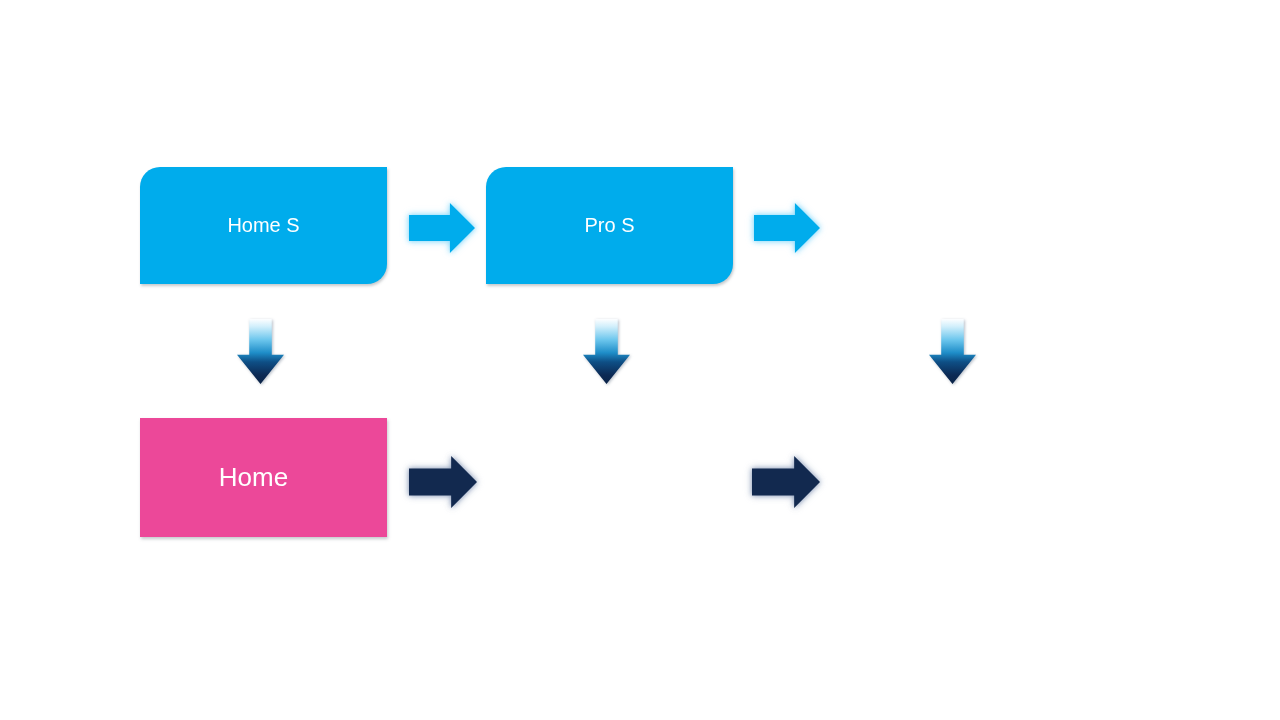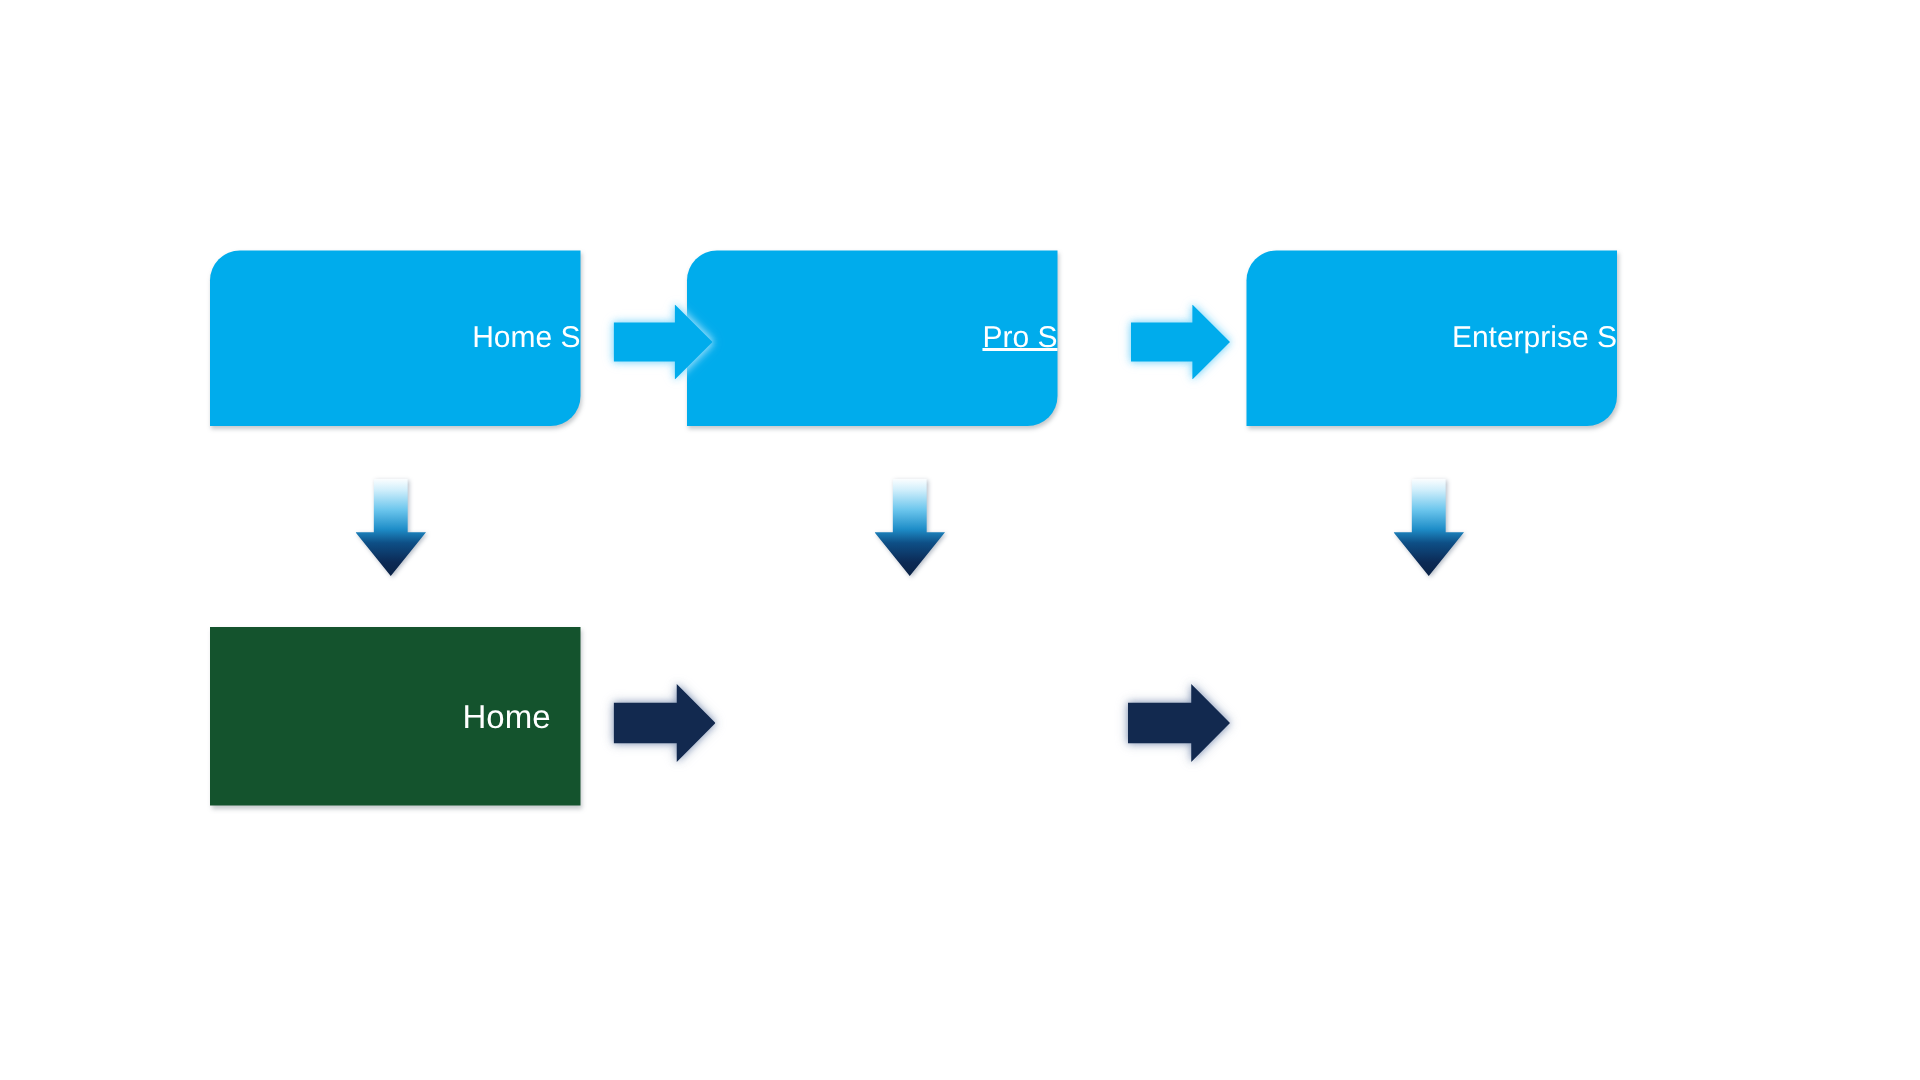--- a/index.html
+++ b/index.html
@@ -8,40 +8,40 @@
     width:1280px;height:720px;
     background:#ffffff;
     overflow:hidden;
     font-family:"Liberation Sans","DejaVu Sans",sans-serif;
   }
 
   
   .box{
     position:absolute;
     width:247px;
-    display:flex;align-items:center;justify-content:flex-end;
+    display:flex;align-items:center;justify-content:center;
     color:#ffffff;
     box-shadow:1px 2px 3px rgba(90,100,110,0.35);
     box-sizing:border-box;
   }
   .box.top{
     top:167px;height:117px;
     background:#00ACEC;
     border-radius:20px 0 20px 0;
     font-size:20px;
   }
   .box.bottom{
     top:418px;height:119px;
-    background:#14532d;
+    background:#ec4899;
     border-radius:0;
-    font-size:22px;
+    font-size:26px;
     padding-right:20px;
   }
   .col1{left:140px;}
-  .col2{left:458px;text-decoration:underline;}
+  .col2{left:486px;}
   .col3{left:831px;}
 
   
   .h-arrow{position:absolute;}
   .h-arrow .shape{
     width:100%;height:100%;
     clip-path:polygon(0 24%,62% 24%,62% 0,100% 50%,62% 100%,62% 76%,0 76%);
   }
   .h-arrow.top-row{width:66px;height:50px;top:203px;}
   .h-arrow.bottom-row{width:68px;height:52px;top:456px;}
@@ -82,23 +82,20 @@
 <body>
 
 <div class="stage">
 
   <div class="box top col1">
     <span class="box-label">Home S</span>
   </div>
   <div class="box top col2">
     <span class="box-label">Pro S</span>
   </div>
-  <div class="box top col3">
-    <span class="box-label">Enterprise S</span>
-  </div>
 
   <div class="h-arrow top-row ha1 glow-light">
       <div class="shape"></div>
     </div>
   <div class="h-arrow top-row ha2 glow-light">
       <div class="shape"></div>
     </div>
 
   <div class="v-arrow va1">
       <div class="shape"></div>

